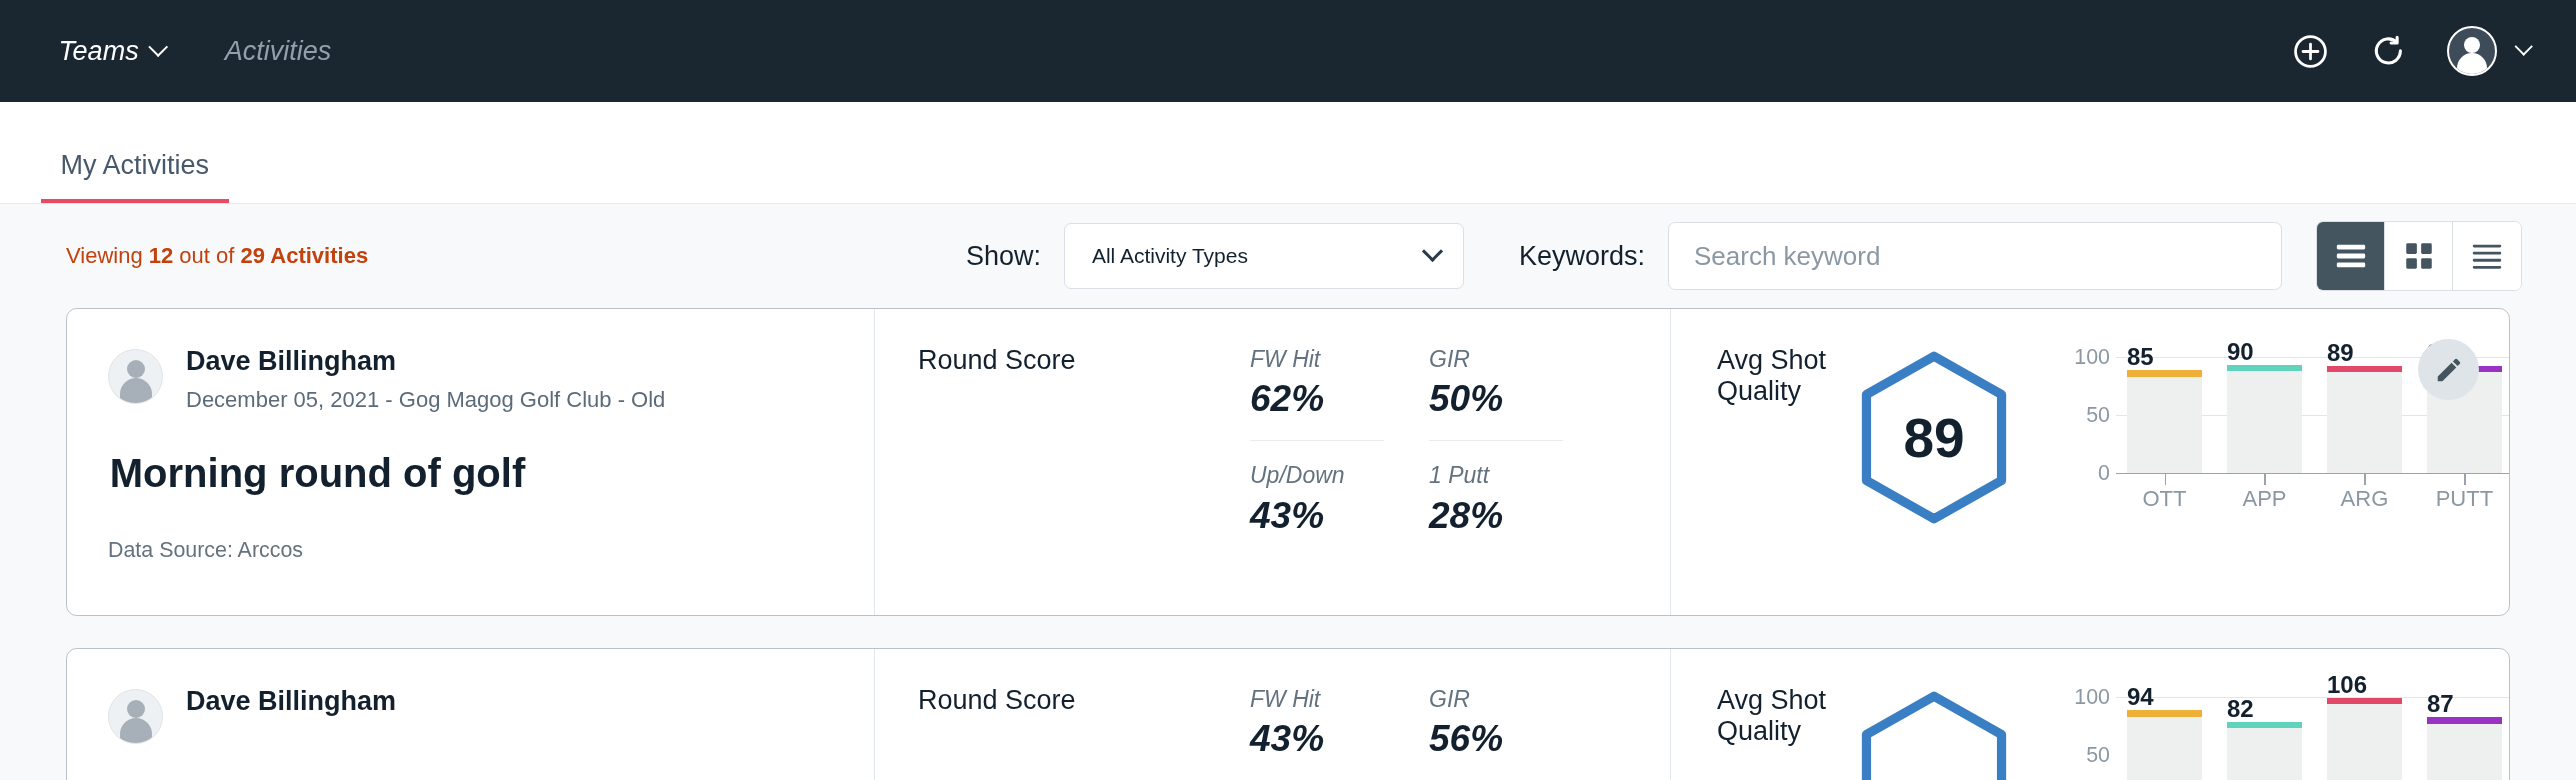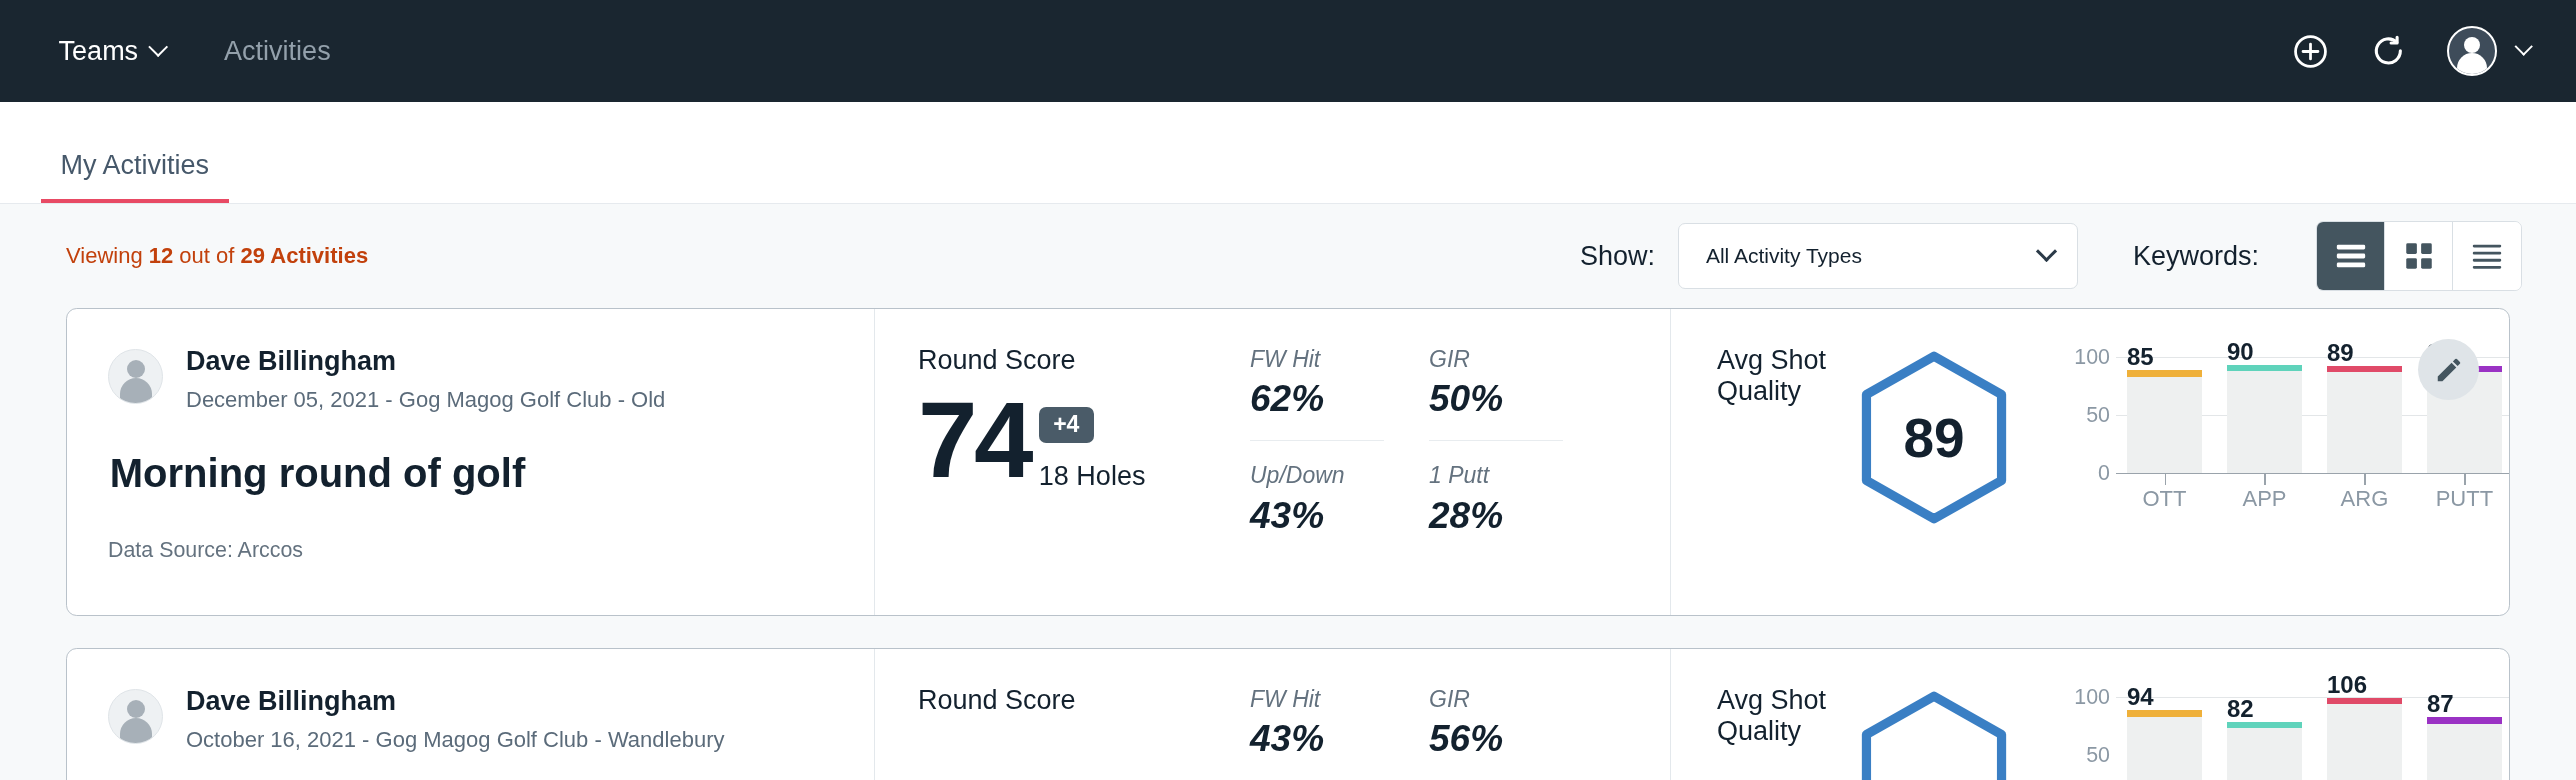--- a/index.html
+++ b/index.html
@@ -22,21 +22,21 @@
   .logo {
     font-size: 52px;
     font-weight: bold;
     color: #e84a64;
     letter-spacing: -1.8px;
     font-family: "DejaVu Sans", sans-serif;
     line-height: 1;
     margin-right: 89px;
     margin-top: -3.6px;
   }
-  .navitems { display: flex; align-items: center; gap: 52px; }
+  .navitems { display: flex; align-items: center; gap: 52px; font-style: italic; }
   .navitem {
     display: flex; align-items: center; gap: 12.5px;
     font-size: 27px; color: #ffffff; cursor: pointer;
     padding: 9px 3.6px;
   }
   .navitem.dim { color: #93a0ab; }
   .chev {
     width: 14.3px; height: 14.3px;
     border-right: 2.7px solid currentColor;
     border-bottom: 2.7px solid currentColor;
@@ -301,20 +301,21 @@
   </div>
 
   <div class="filter-mid">
     <span class="lbl">Show:</span>
     <div class="select">
       <span>All Activity Types</span>
       <span class="chev2"></span>
     </div>
 
     <span class="kw-label">Keywords:</span>
+    <input class="search" type="text" placeholder="Search keyword" style="">
 
     <div class="viewtoggle">
       <div class="vbtn active">
         <svg viewBox="0 0 24 24">
           <rect x="2" y="4" width="20" height="3.4" rx="1" fill="#ffffff"></rect>
           <rect x="2" y="10.3" width="20" height="3.4" rx="1" fill="#ffffff"></rect>
           <rect x="2" y="16.6" width="20" height="3.4" rx="1" fill="#ffffff"></rect>
         </svg>
       </div>
       <div class="vbtn">
@@ -347,27 +348,20 @@
           <div class="who-name">Dave Billingham</div>
           <div class="who-sub">December 05, 2021 - Gog Magog Golf Club - Old</div>
         </div>
       </div>
       <div class="card-title">Morning round of golf</div>
       <div class="datasource"><span>Data Source: </span><span>Arccos</span></div>
     </div>
 
     <div class="col-score">
       <div class="sec-label">Round Score</div>
-      <div class="scorebig">
-        <div class="score-num">74</div>
-        <div class="score-right">
-          <div class="badge">+4</div>
-          <div class="holes">18 Holes</div>
-        </div>
-      </div>
     </div>
 
     <div class="col-stats">
       <div class="statcol">
         <div class="stat-k">FW Hit</div>
         <div class="stat-v">62%</div>
         <div class="stat-div"></div>
         <div class="stat-k">Up/Down</div>
         <div class="stat-v">43%</div>
       </div>
@@ -444,21 +438,20 @@
       </svg>
     </div>
   </div>
 
   <div class="card">
     <div class="col-left">
       <div class="whohead">
         <span class="who-av"></span>
         <div>
           <div class="who-name">Dave Billingham</div>
-          <div class="who-sub">October 16, 2021 - Gog Magog Golf Club - Wandlebury</div>
         </div>
       </div>
     </div>
 
     <div class="col-score">
       <div class="sec-label">Round Score</div>
       <div class="scorebig">
         <div class="score-num"></div>
       </div>
     </div>

